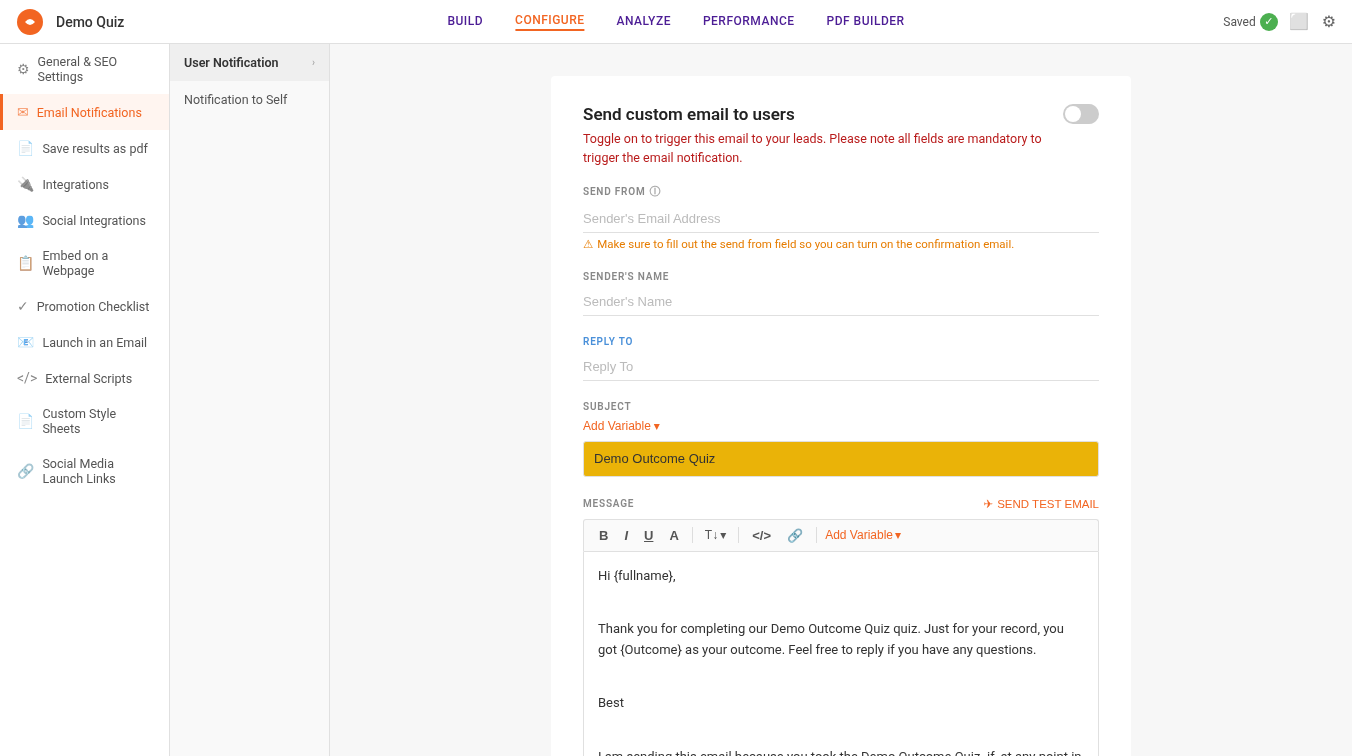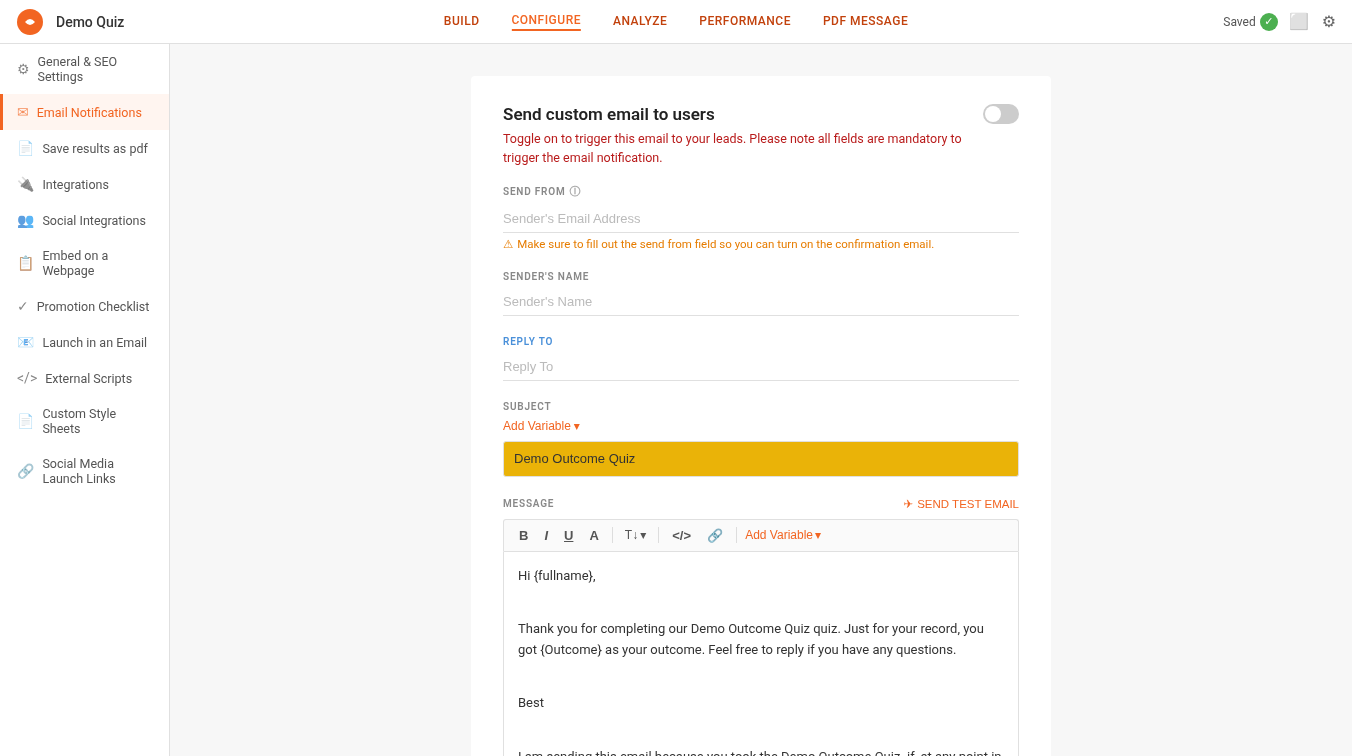--- a/index.html
+++ b/index.html
@@ -7,21 +7,21 @@
 
     
     .top-nav {
       display: flex; align-items: center; height: 44px;
       background: #fff; border-bottom: 1px solid #e0e0e0;
       padding: 0 16px; position: fixed; top: 0; left: 0; right: 0; z-index: 100;
     }
     .logo { width: 28px; height: 28px; margin-right: 12px; }
     .app-title { font-size: 14px; font-weight: 500; color: #333; margin-right: auto; }
     .nav-links { display: flex; gap: 32px; align-items: center; position: absolute; left: 50%; transform: translateX(-50%); }
-    .nav-link { font-size: 12px; color: #c2410c; text-decoration: none; letter-spacing: 0.5px; font-weight: 500; cursor: pointer; padding-bottom: 2px; }
+    .nav-link { font-size: 12px; color: #4c1d95; text-decoration: none; letter-spacing: 0.5px; font-weight: 500; cursor: pointer; padding-bottom: 2px; }
     .nav-link.active { color: #f26522; border-bottom: 2px solid #f26522; }
     .nav-right { display: flex; align-items: center; gap: 12px; }
     .saved-badge { display: flex; align-items: center; gap: 4px; font-size: 12px; color: #555; }
     .saved-check { width: 18px; height: 18px; background: #4caf50; border-radius: 50%; display: flex; align-items: center; justify-content: center; color: white; font-size: 11px; }
     .nav-icon-btn { background: none; border: none; cursor: pointer; color: #666; font-size: 16px; display: flex; align-items: center; }
 
     
     .layout { display: flex; margin-top: 44px; height: calc(100vh - 44px); }
 
     
@@ -147,21 +147,21 @@
       <path d="M9 14 Q14 8 19 14 Q14 20 9 14Z" fill="white"></path>
     </svg>
   </div>
   <span class="app-title">Demo Quiz</span>
 
   <div class="nav-links">
     <a class="nav-link">BUILD</a>
     <a class="nav-link active">CONFIGURE</a>
     <a class="nav-link">ANALYZE</a>
     <a class="nav-link">PERFORMANCE</a>
-    <a class="nav-link">PDF MESSAGE</a>
+    <a class="nav-link">PDF BUILDER</a>
   </div>
 
   <div class="nav-right">
     <div class="saved-badge">
       <span>Saved</span>
       <div class="saved-check">✓</div>
     </div>
     <button class="nav-icon-btn">⬜</button>
     <button class="nav-icon-btn">⚙</button>
   </div>
@@ -209,20 +209,29 @@
     <div class="sidebar-item">
       <span class="sidebar-icon">📄</span>
       <span>Custom Style Sheets</span>
     </div>
     <div class="sidebar-item">
       <span class="sidebar-icon">🔗</span>
       <span>Social Media Launch Links</span>
     </div>
   </div>
 
+  <div class="sub-sidebar">
+    <div class="sub-sidebar-item active">
+      <span>User Notification</span>
+      <span class="sub-sidebar-chevron">›</span>
+    </div>
+    <div class="sub-sidebar-item">
+      <span>Notification to Self</span>
+    </div>
+  </div>
 
   <div class="main-content">
     <div class="card">
 
       <div class="toggle-row">
         <div class="toggle-desc">
           <div class="section-title">Send custom email to users</div>
           <div class="section-desc">Toggle on to trigger this email to your leads. Please note all fields are mandatory to trigger the email notification.</div>
         </div>
         <label class="toggle">

